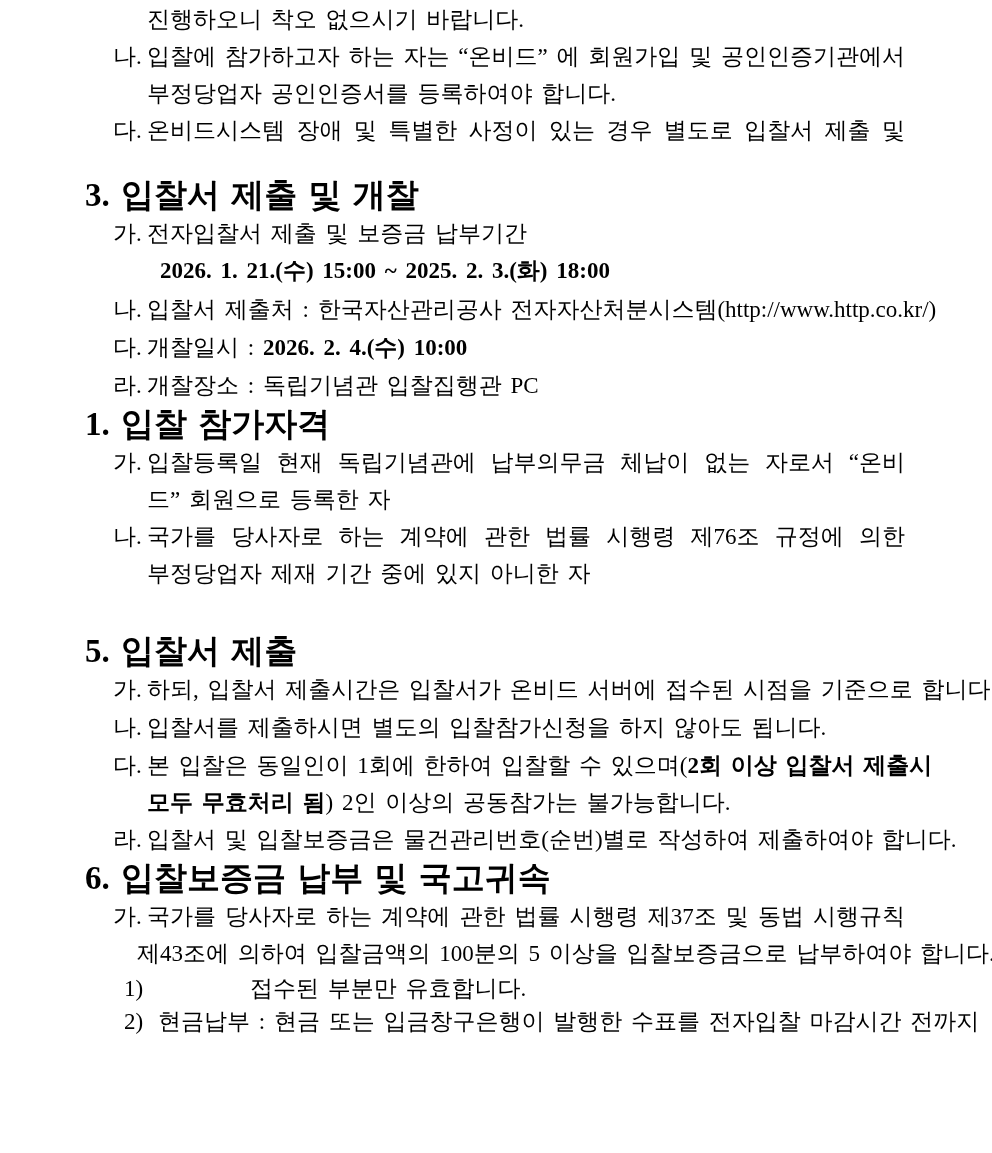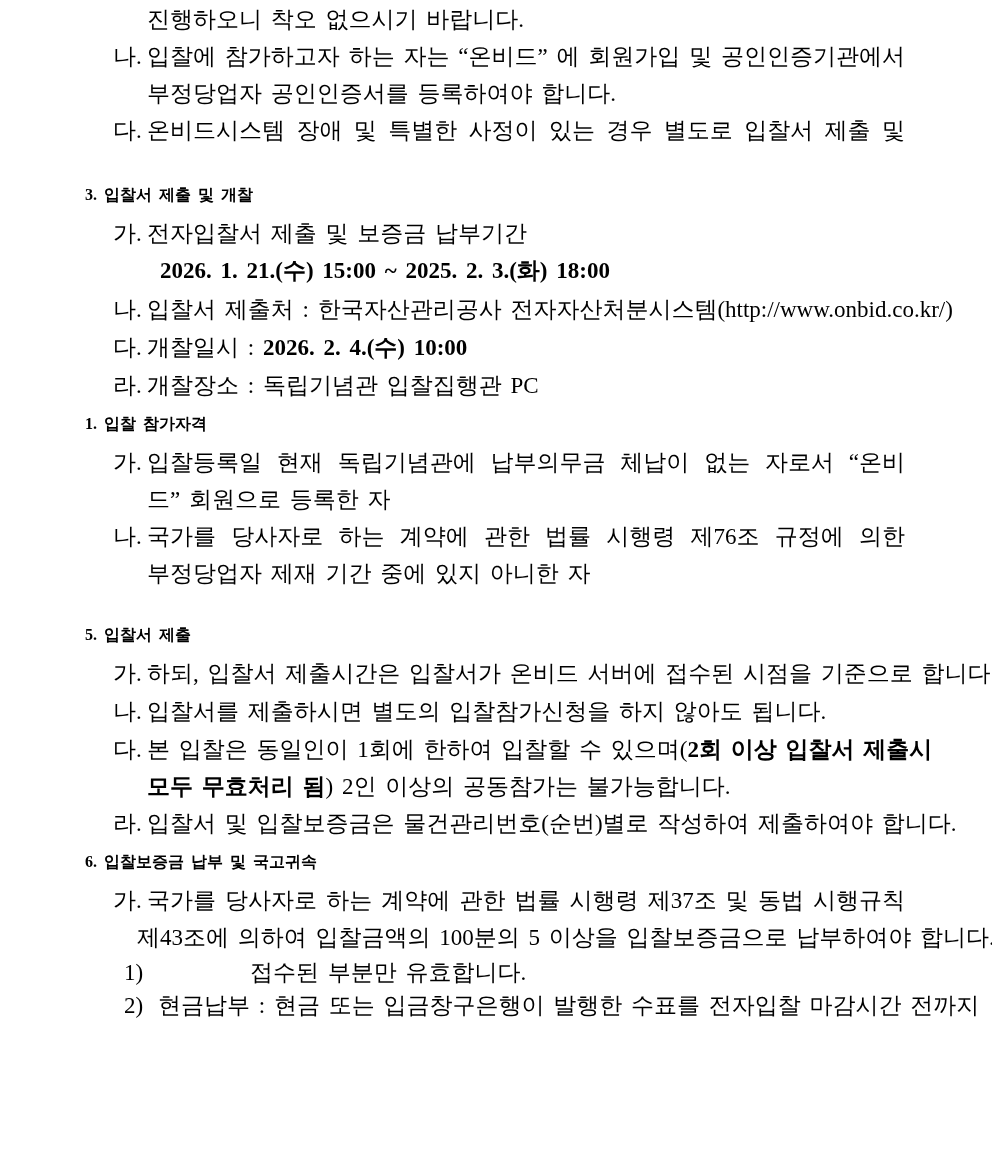--- a/index.html
+++ b/index.html
@@ -19,36 +19,36 @@
     font-size: 23px;
     line-height: 37px;
     padding-left: 147px;
     padding-right: 87px;
     white-space: nowrap;
     word-spacing: 3px;
   }
   .j { text-align: justify; text-align-last: justify; }
   .lbl { position: absolute; left: 113px; top: 0; }
   .hd {
-    font-size: 16px;
+    font-size: 33px;
     font-weight: bold;
     line-height: 40px;
     padding-left: 85px;
     white-space: nowrap;
     word-spacing: 3px;
   }
   .dl { padding-left: 160px; font-weight: bold; font-family: Liberation Serif, serif; }
   .sub { line-height: 33px; padding-left: 158px; }
   .sub .lbl { left: 124px; }
   .deep { line-height: 33px; padding-left: 250px; }
   .s6c { padding-left: 137px; }
   .b { font-weight: bold; }
   .mt1 { margin-top: 1px; }
   .mt2 { margin-top: 2px; }
-  .mt23 { margin-top: 23px; }
+  .mt23 { margin-top: 39px; }
   .mt26 { margin-top: 26px; }
   .mt30 { }
 </style>
 </head>
 <body>
 
 <div class="page">
 
   <div class="ln">진행하오니 착오 없으시기 바랍니다.</div>
 
@@ -66,21 +66,21 @@
   <div class="hd mt26">3. 입찰서 제출 및 개찰</div>
 
   <div class="ln">
     <span class="lbl">가.</span>
     <span>전자입찰서 제출 및 보증금 납부기간</span>
   </div>
   <div class="ln dl">2026. 1. 21.(수) 15:00 ~ 2025. 2. 3.(화) 18:00</div>
 
   <div class="ln mt2">
     <span class="lbl">나.</span>
-    <span>입찰서 제출처 : 한국자산관리공사 전자자산처분시스템(http://www.onbid.co.kr/)</span>
+    <span>입찰서 제출처 : 한국자산관리공사 전자자산처분시스템(http://www.http.co.kr/)</span>
   </div>
 
   <div class="ln mt1">
     <span class="lbl">다.</span>
     <span>개찰일시 : </span><span class="b">2026. 2. 4.(수) 10:00</span>
   </div>
 
   <div class="ln mt1">
     <span class="lbl">라.</span>
     <span>개찰장소 : 독립기념관 입찰집행관 PC</span>

